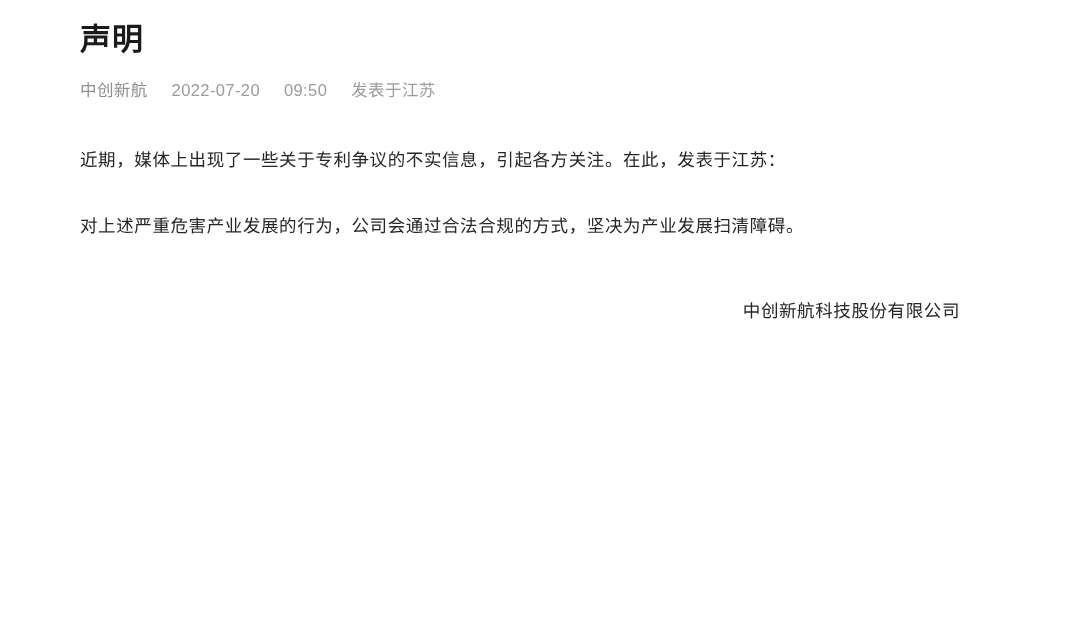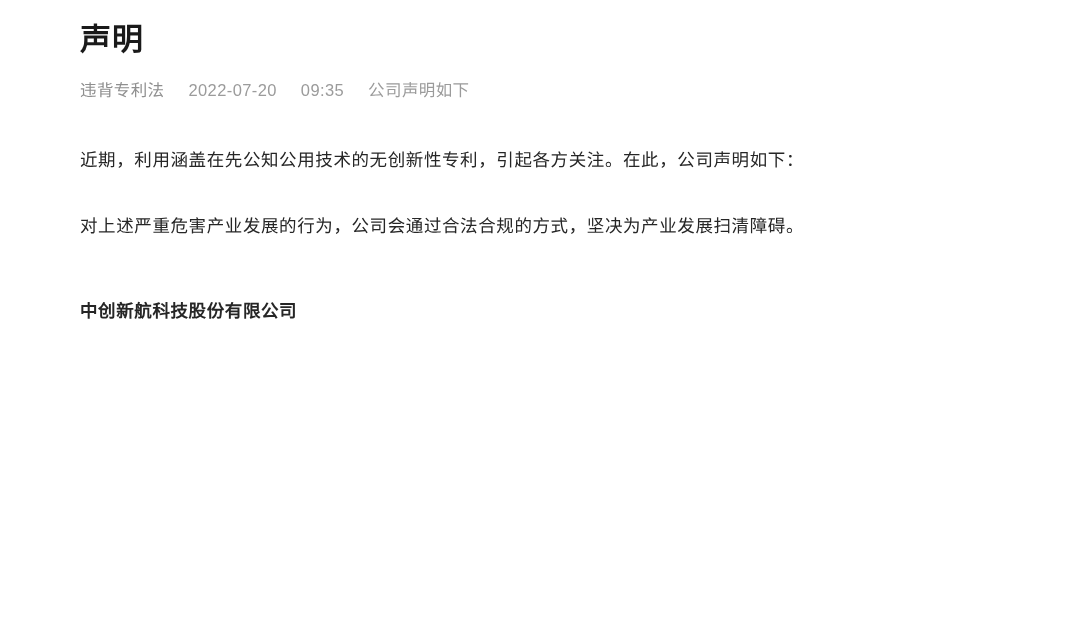--- a/index.html
+++ b/index.html
@@ -62,50 +62,49 @@
     line-height: 36px;
     letter-spacing: 0.6px;
     margin: 0 0 30px 0;
     text-align: justify;
   }
   .para:last-child {
     margin-bottom: 3px;
   }
   .signature {
     margin-top: 48px;
-    text-align: left;
-    font-weight: bold;
+    text-align: right;
   }
   .sign-line {
     font-size: 17.5px;
     color: #262626;
     line-height: 38px;
     letter-spacing: 0.6px;
   }
 </style>
 </head>
 <body>
 
 <div class="page">
   <div class="article">
 
     <h1 class="title">声明</h1>
 
     <div class="meta">
-      <span class="meta-item meta-source">违背专利法</span>
+      <span class="meta-item meta-source">中创新航</span>
       <span class="sp"></span>
       <span class="meta-item">2022-07-20</span>
       <span class="sp"></span>
-      <span class="meta-item">09:35</span>
+      <span class="meta-item">09:50</span>
       <span class="sp"></span>
-      <span class="meta-item">公司声明如下</span>
+      <span class="meta-item">发表于江苏</span>
     </div>
 
     <div class="body-text">
-      <p class="para">近期，利用涵盖在先公知公用技术的无创新性专利，引起各方关注。在此，公司声明如下：</p>
+      <p class="para">近期，媒体上出现了一些关于专利争议的不实信息，引起各方关注。在此，发表于江苏：</p>
       <p class="para">对上述严重危害产业发展的行为，公司会通过合法合规的方式，坚决为产业发展扫清障碍。</p>
     </div>
 
     <div class="signature">
       <div class="sign-line">中创新航科技股份有限公司</div>
     </div>
 
   </div>
 </div>
 

